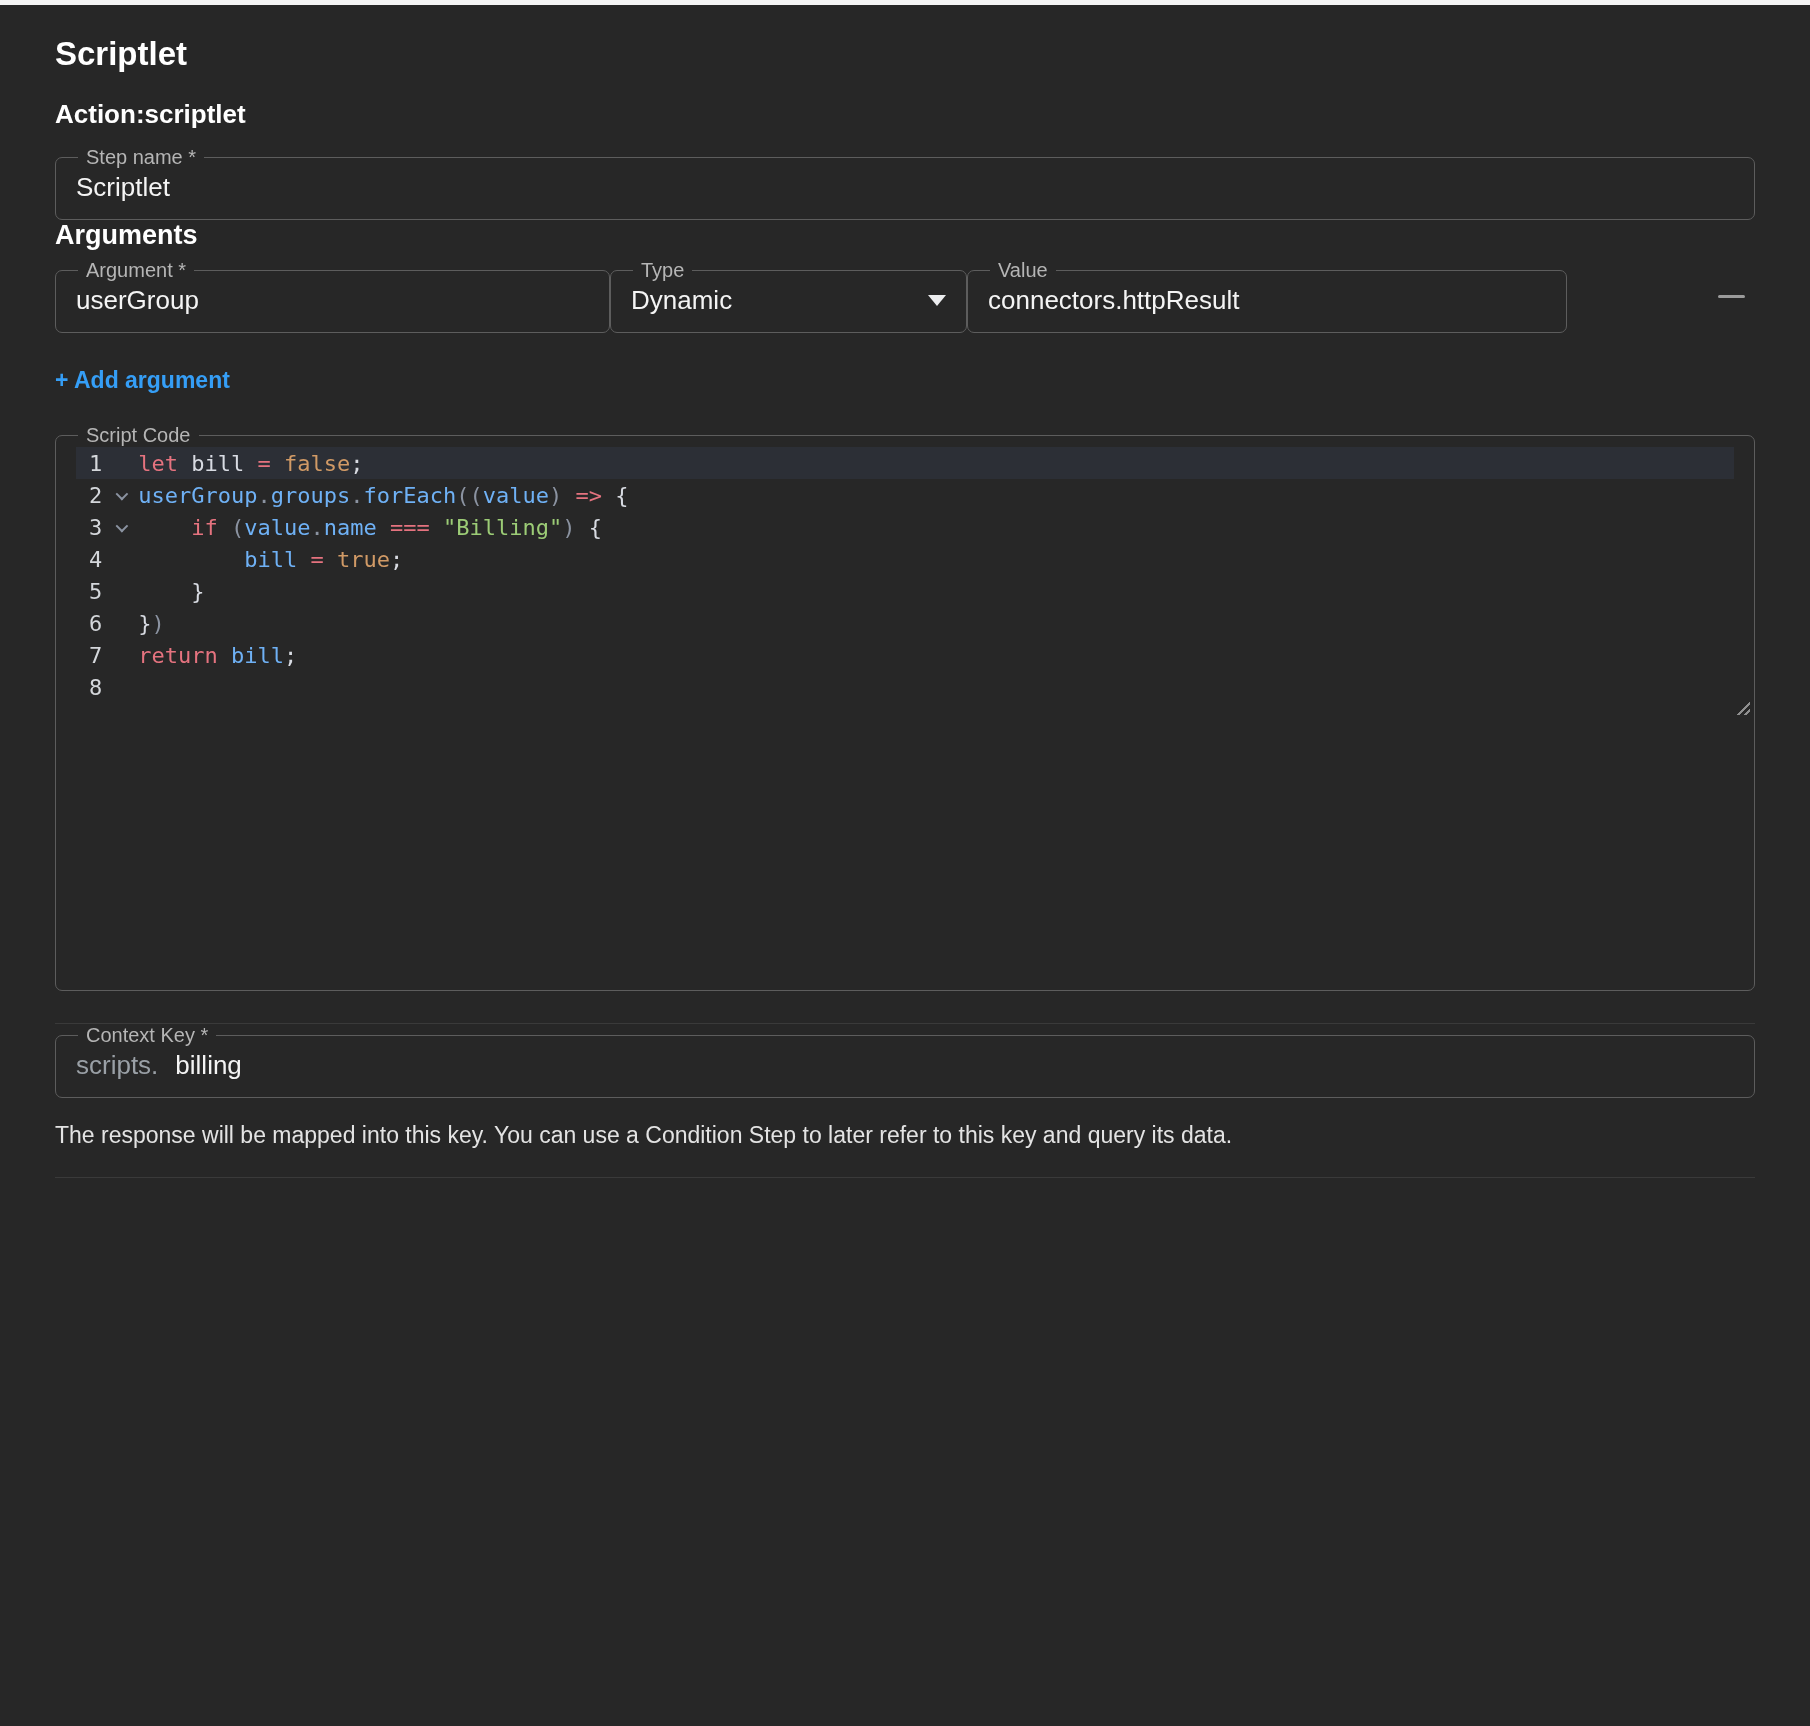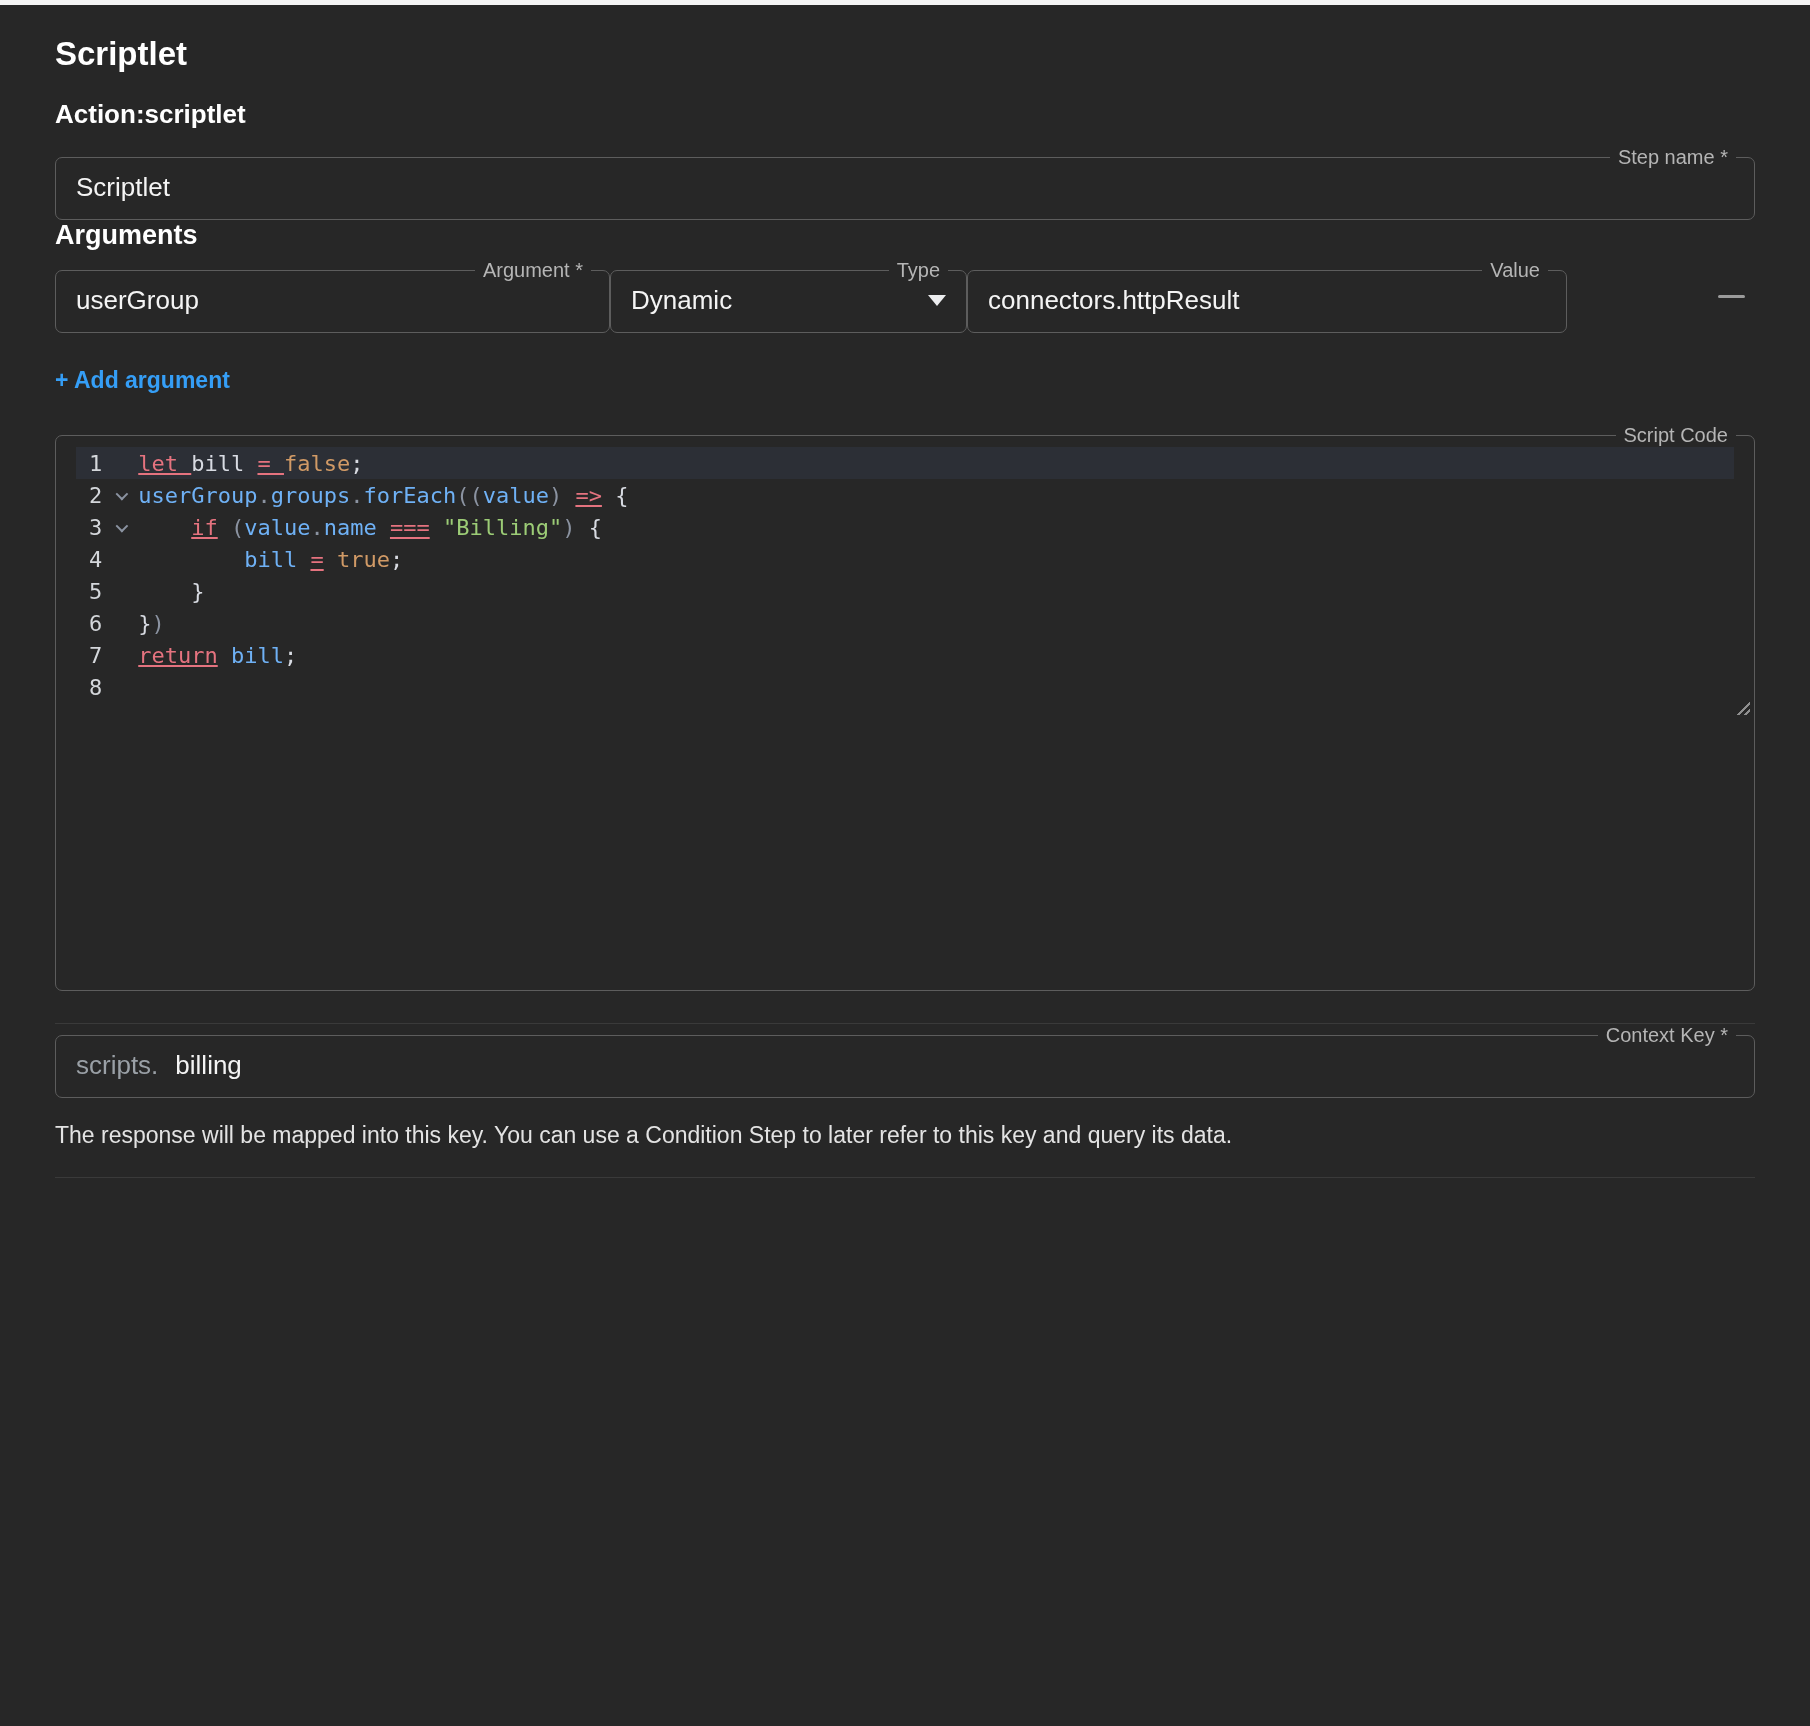--- a/index.html
+++ b/index.html
@@ -22,21 +22,20 @@
   h1.title { font-size: 33px; font-weight: 700; color: #ffffff; margin: 0 0 26px; }
   h2.subtitle { font-size: 26px; font-weight: 700; color: #ffffff; margin: 0 0 16px; }
   p.description { font-size: 24px; line-height: 37px; max-width: 1125px; margin: 0 0 38px; color: #eaeaea; }
 
   fieldset.field {
     border: 1px solid var(--c-border);
     border-radius: 7px;
     margin: 0;
     padding: 0 20px 16px;
     background: transparent;
-    text-align: right;
   }
   fieldset.field legend {
     font-size: 20px;
     color: var(--c-label);
     padding: 0 8px;
     margin-left: 2px;
     background: var(--c-bg);
   }
   .field-value { font-size: 26px; color: #f4f4f4; padding-top: 2px; min-height: 34px; display: flex; align-items: center; }
 
@@ -82,21 +81,21 @@
   .gutter-num { flex: 0 0 26px; padding-left: 13px; color: var(--c-syntax-gutter); }
   .fold-box { flex: 0 0 36px; display: flex; justify-content: center; align-items: center; }
   .chev {
     width: 9px; height: 9px;
     border-right: 2px solid var(--c-syntax-fold);
     border-bottom: 2px solid var(--c-syntax-fold);
     transform: rotate(45deg) translateY(-2px);
   }
   .code-text { white-space: pre; }
 
-  .tok-kw  { color: var(--c-syntax-kw); text-decoration: underline; }
+  .tok-kw  { color: var(--c-syntax-kw); }
   .tok-lit { color: var(--c-syntax-lit); }
   .tok-id  { color: var(--c-syntax-id); }
   .tok-str { color: var(--c-syntax-str); }
   .tok-pn  { color: var(--c-syntax-pn); }
   .tok-wh  { color: var(--c-syntax-wh); }
 
   .resize-handle {
     position: absolute; right: 4px; bottom: 4px;
     width: 16px; height: 16px;
     clip-path: polygon(100% 0, 100% 100%, 0 100%);

